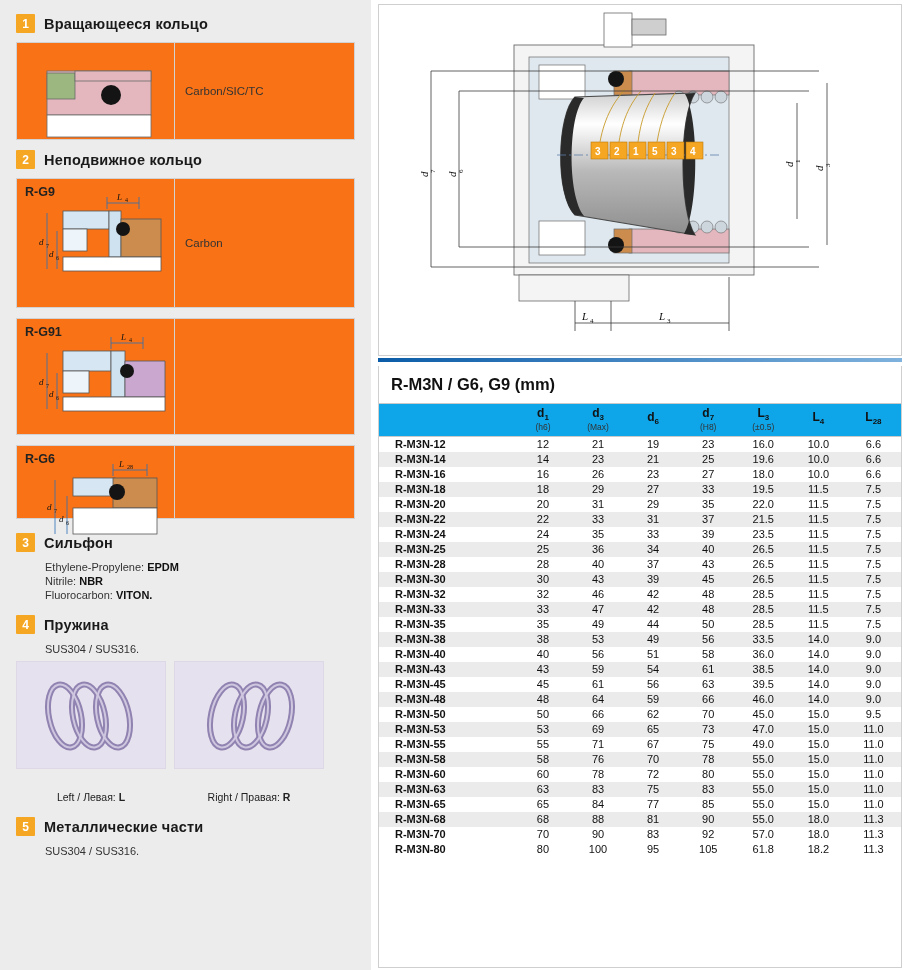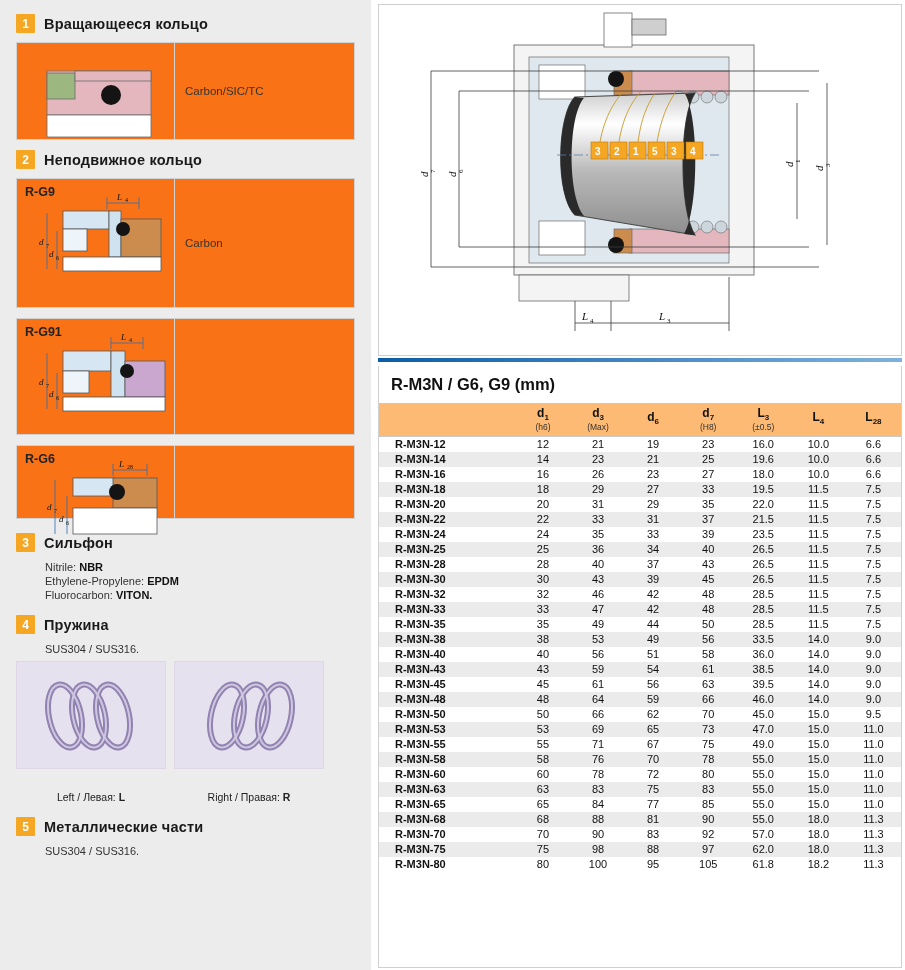--- a/index.html
+++ b/index.html
@@ -58,21 +58,21 @@
     background: linear-gradient(to right,#0b5ca8,#7fb2dd); }
 
   
   .tablewrap {
     position: absolute; left: 378px; top: 366px; width: 524px; height: 602px;
     background: #ffffff; border: 1px solid #cfcfcf; border-top: none;
   }
   .tbl-title { font-size: 16.5px; font-weight: bold; padding: 9px 0 9px 12px; color: #111; }
   table { border-collapse: collapse; width: 100%; font-size: 11px; }
   thead th {
-    background: #fdba74; font-weight: bold; color: #111; text-align: center;
+    background: #0ea5e9; font-weight: bold; color: #111; text-align: center;
     padding: 3px 2px 4px 2px; border-top: 1px solid #c9c9c9; border-bottom: 1px solid #c9c9c9;
     font-size: 12px; line-height: 1.05;
   }
   thead th .sub { display:block; font-size: 8.5px; font-weight: normal; color: #333; }
   thead th sub { font-size: 8px; }
   tbody td { text-align: center; padding: 1.5px 2px; color: #111; font-size: 11px; }
   tbody td.name { text-align: left; padding-left: 16px; font-weight: bold; font-size: 11px; }
   tbody tr.alt td { background: #ebebeb; }
   col.c0 { width: 26%; }
   col.cn { width: 10.5%; }
@@ -188,26 +188,26 @@
       </div>
       <div class="card-note"></div>
     </div>
 
     <div class="sec-head" style="margin-top:14px;">
       <div class="numbox">3</div>
       <div class="sec-title">Сильфон</div>
     </div>
     <div class="mat-block">
       <div class="mat-line">
+        <span>Ethylene-Propylene:</span>
+        <b>EPDM</b>
+      </div>
+      <div class="mat-line">
         <span>Nitrile:</span>
         <b>NBR</b>
-      </div>
-      <div class="mat-line">
-        <span>Ethylene-Propylene:</span>
-        <b>EPDM</b>
       </div>
       <div class="mat-line">
         <span>Fluorocarbon:</span>
         <b>VITON.</b>
       </div>
     </div>
 
     <div class="sec-head">
       <div class="numbox">4</div>
       <div class="sec-title">Пружина</div>
@@ -650,30 +650,20 @@
           <tr>
             <td class="name">R-M3N-70</td>
             <td>70</td>
             <td>90</td>
             <td>83</td>
             <td>92</td>
             <td>57.0</td>
             <td>18.0</td>
             <td>11.3</td>
           </tr>
-          <tr class="alt">
-            <td class="name">R-M3N-75</td>
-            <td>75</td>
-            <td>98</td>
-            <td>88</td>
-            <td>97</td>
-            <td>62.0</td>
-            <td>18.0</td>
-            <td>11.3</td>
-          </tr>
           <tr>
             <td class="name">R-M3N-80</td>
             <td>80</td>
             <td>100</td>
             <td>95</td>
             <td>105</td>
             <td>61.8</td>
             <td>18.2</td>
             <td>11.3</td>
           </tr>

